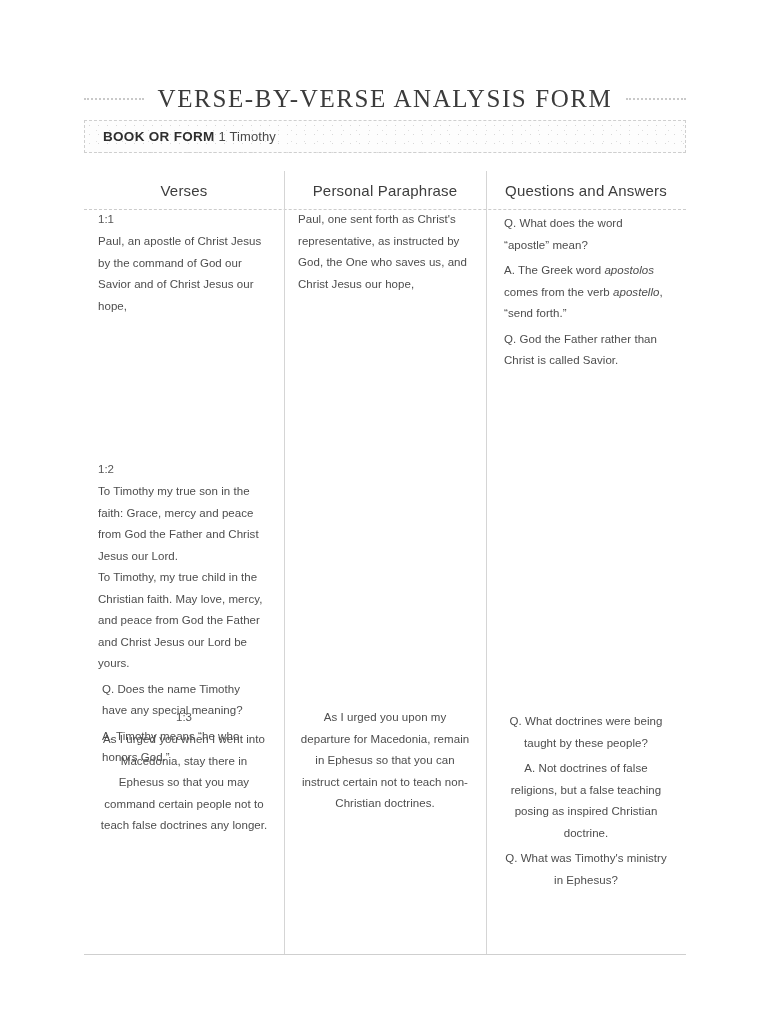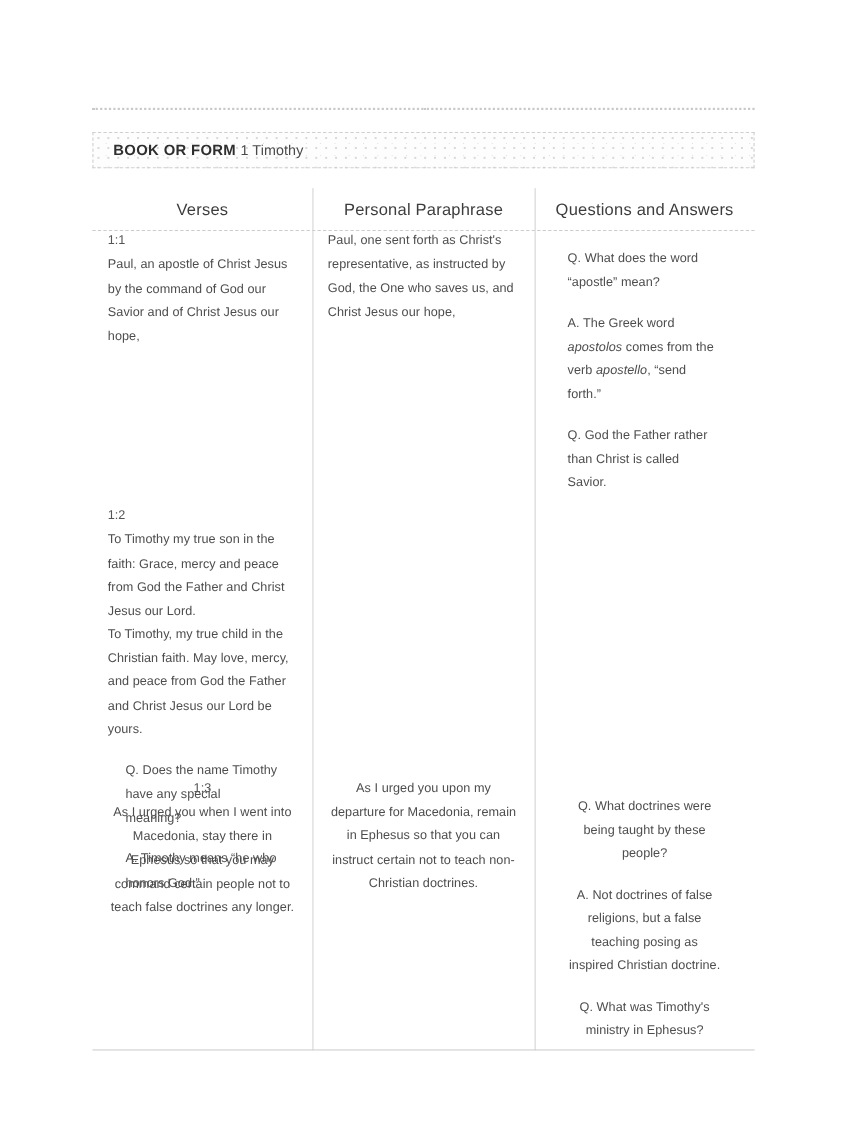--- a/index.html
+++ b/index.html
@@ -171,31 +171,32 @@
     font-size: 11.5px;
     color: #4d4d4d;
     line-height: 21.5px;
     margin: 0;
     letter-spacing: 0.05px;
   }
   .qa-line {
     font-size: 11.5px;
     color: #4d4d4d;
     line-height: 21.5px;
-    margin: 16px;
+    margin: 4px;
     letter-spacing: 0.05px;
   }
 </style>
 </head>
 <body>
 
 <div class="page">
 
   <div class="title-row">
     <span class="title-rule"></span>
+    <span class="form-title">VERSE-BY-VERSE ANALYSIS FORM</span>
     <span class="title-rule"></span>
   </div>
 
   <div class="topic-bar">
     <span class="topic-label">BOOK OR FORM</span>
     <span class="topic-value">1 Timothy</span>
   </div>
 
   <div class="table">
 

